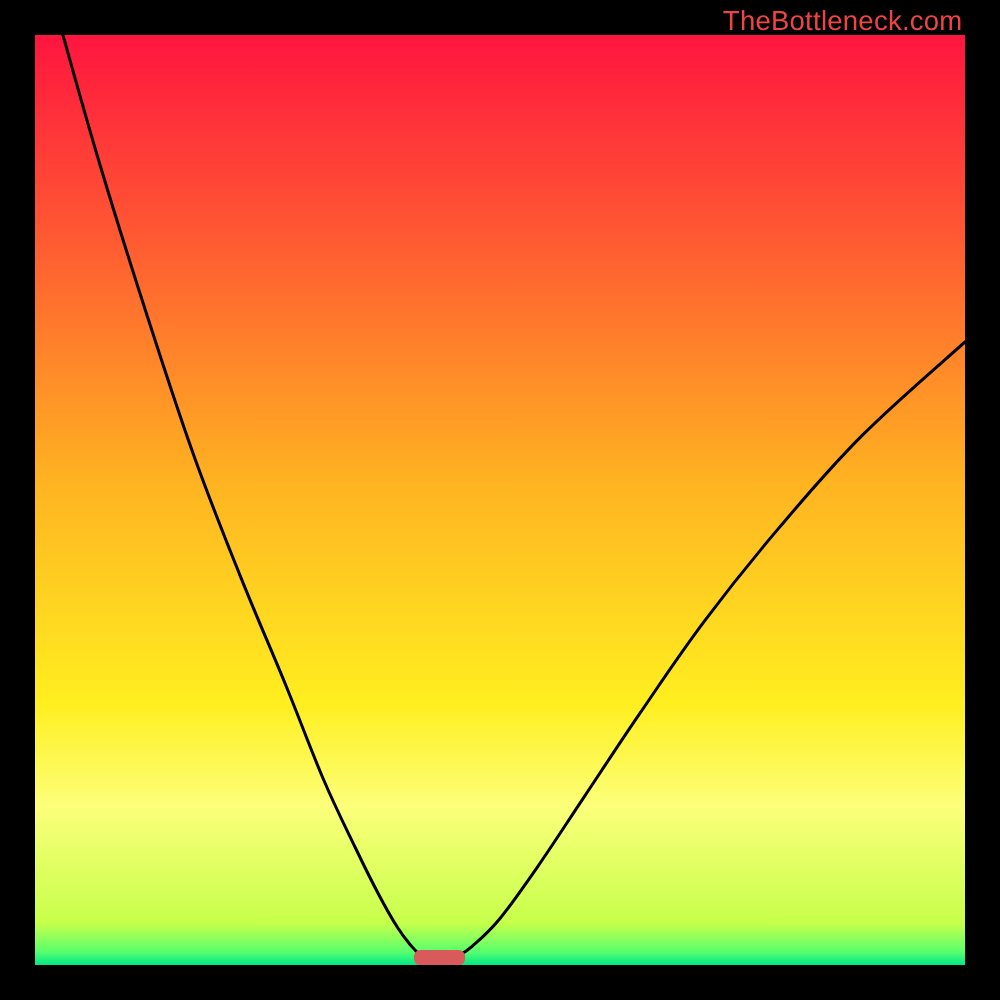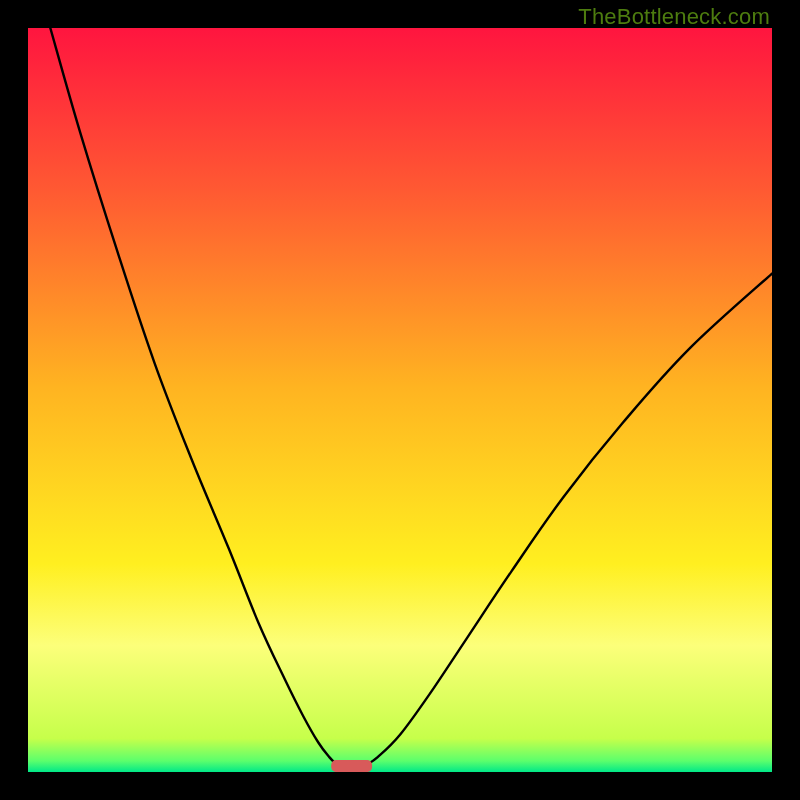--- a/index.html
+++ b/index.html
@@ -23,21 +23,21 @@
     position: absolute;
     left: 0;
     top: 0;
     width: 744px;
     height: 744px;
   }
   .watermark {
     position: absolute;
     top: 4px;
     right: 30px;
-    color: #4d7c0f;
+    color: #ef4444;
     font-size: 22px;
     font-weight: 500;
     letter-spacing: 0.2px;
     user-select: none;
   }
   svg {
     display: block;
   }
 </style>
 </head>

